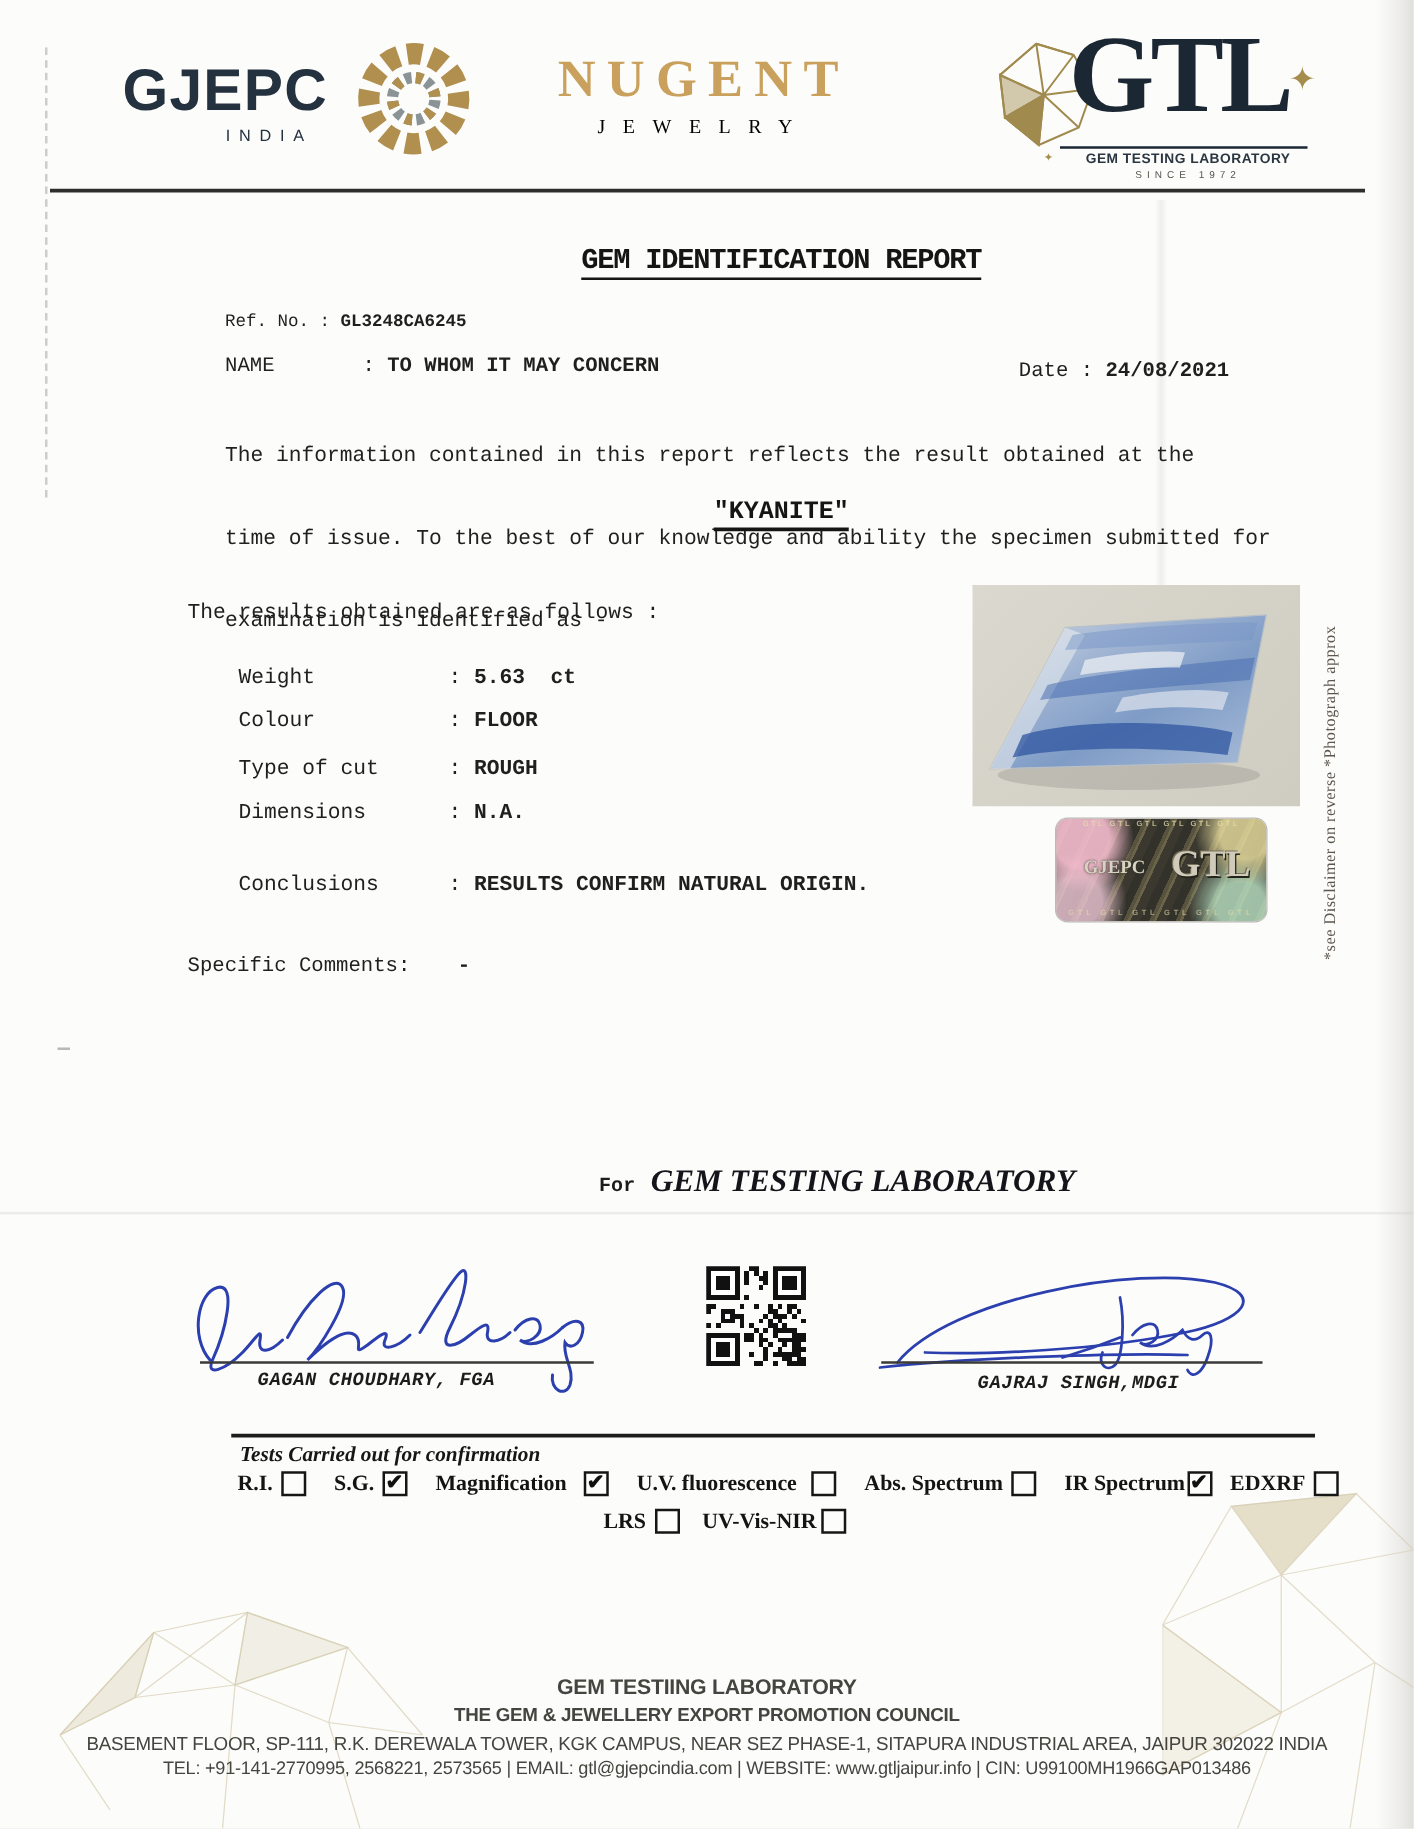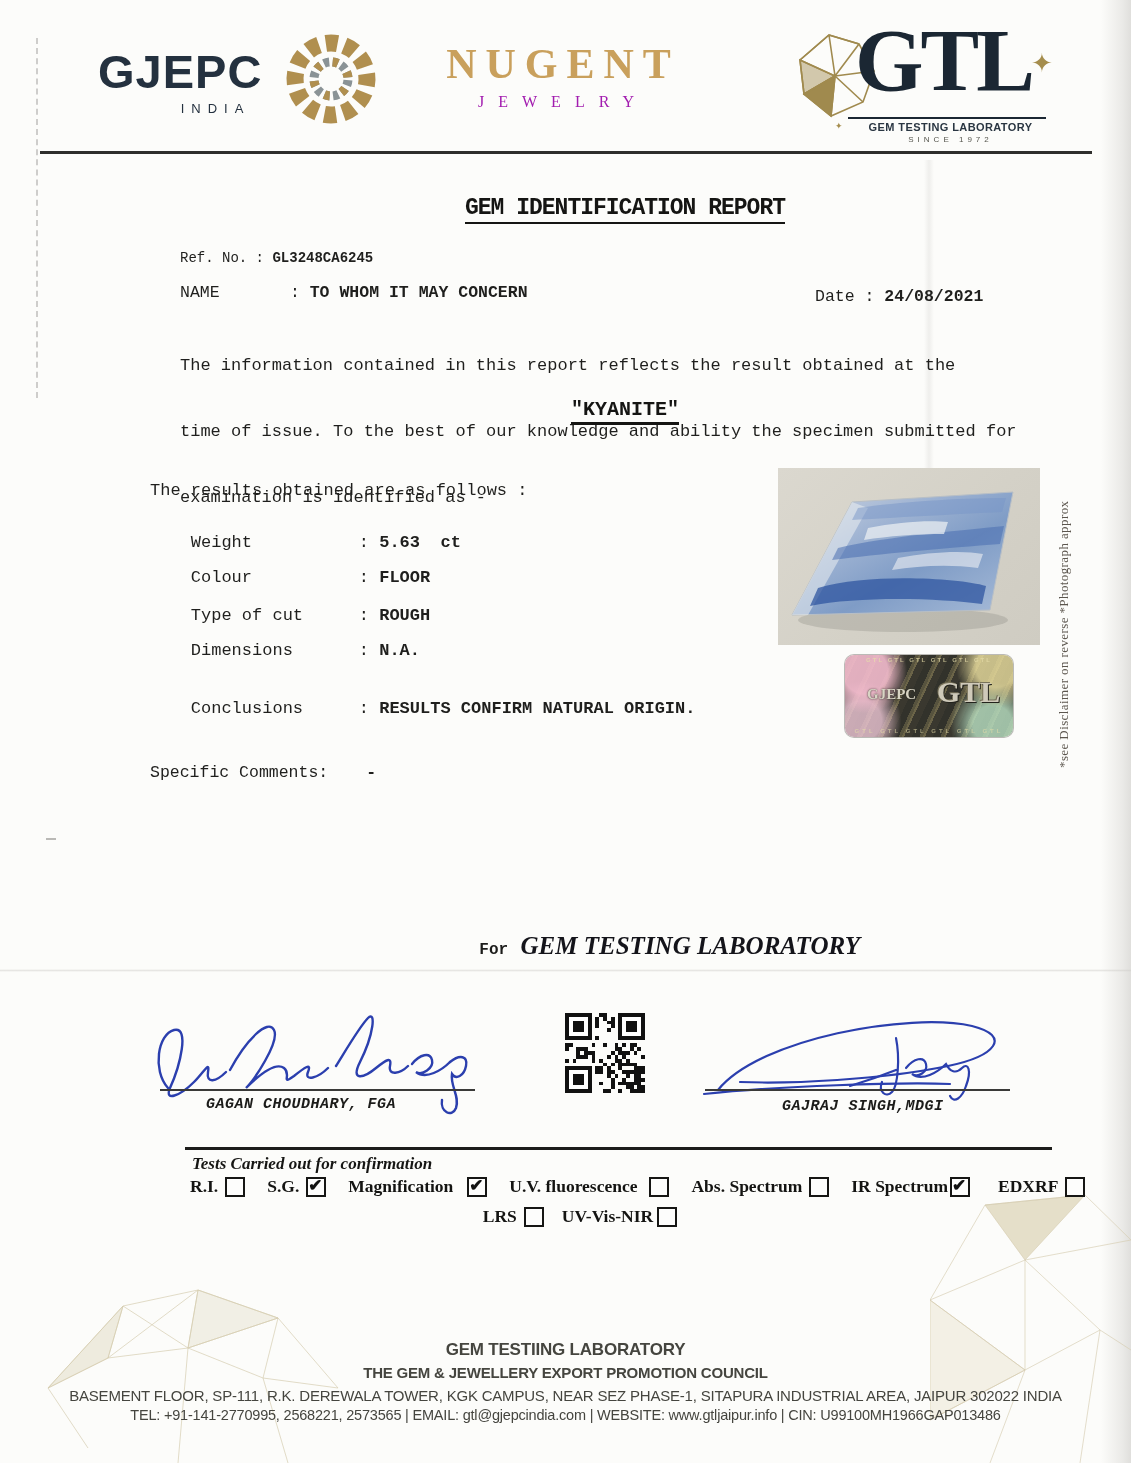--- a/index.html
+++ b/index.html
@@ -17,21 +17,21 @@
   .speck{position:absolute;background:rgba(120,118,114,.5);}
   
   .hdr{position:absolute;top:0;left:0;width:100%;}
   .gjepc{position:absolute;left:98px;top:44px;}
   .gjepc .word{font-size:47px;font-weight:bold;letter-spacing:1px;color:#24313f;}
   .gjepc .sub{font-size:13px;letter-spacing:7px;color:#24313f;text-align:right;padding-right:12px;margin-top:2px;}
   .gem-circle{position:absolute;left:281px;top:29px;}
   .nugent{position:absolute;left:398px;top:40px;width:330px;text-align:center;
           font-family:"Liberation Serif",serif;color:#c9a05c;}
   .nugent .word{font-size:42px;font-weight:bold;letter-spacing:9px;}
-  .nugent .sub{font-size:16px;letter-spacing:14px;margin-top:5px;color:#a21caf;}
+  .nugent .sub{font-size:16px;letter-spacing:14px;margin-top:5px;color:#000000;}
   .gtl{position:absolute;left:793px;top:22px;width:280px;}
   .gtl-gem{position:absolute;left:0;top:8px;}
   .gtl-word{position:absolute;left:62px;top:-12px;font-family:"Liberation Serif",serif;
             font-weight:bold;font-size:88px;letter-spacing:-3px;color:#1b2733;}
   .gtl-star{position:absolute;left:238px;top:26px;font-size:26px;color:#a58d4d;}
   .gtl-rule{position:absolute;left:55px;top:95px;width:198px;height:2px;background:#1b2733;}
   .gtl-sub{position:absolute;left:50px;top:99px;width:215px;text-align:center;
            font-size:11px;font-weight:bold;color:#2a3642;letter-spacing:.4px;}
   .gtl-since{position:absolute;left:50px;top:113px;width:215px;text-align:center;
            font-size:8px;letter-spacing:4px;color:#55554d;}
@@ -424,21 +424,21 @@
       <span class="cbox checked" style="margin-left:14px;"></span>
     </span>
     <span class="test-item">
       <span class="test-label">U.V. fluorescence</span>
       <span class="cbox" style="margin-left:12px;"></span>
     </span>
     <span class="test-item">
       <span class="test-label">Abs. Spectrum</span>
       <span class="cbox"></span>
     </span>
-    <span class="test-item" style="margin-right:28px;">
+    <span class="test-item" style="margin-right:14px;">
       <span class="test-label">IR Spectrum</span>
       <span class="cbox checked" style="margin-left:2px;"></span>
     </span>
     <span class="test-item">
       <span class="test-label">EDXRF</span>
       <span class="cbox"></span>
     </span>
   </div>
 
   <div class="trow2">

